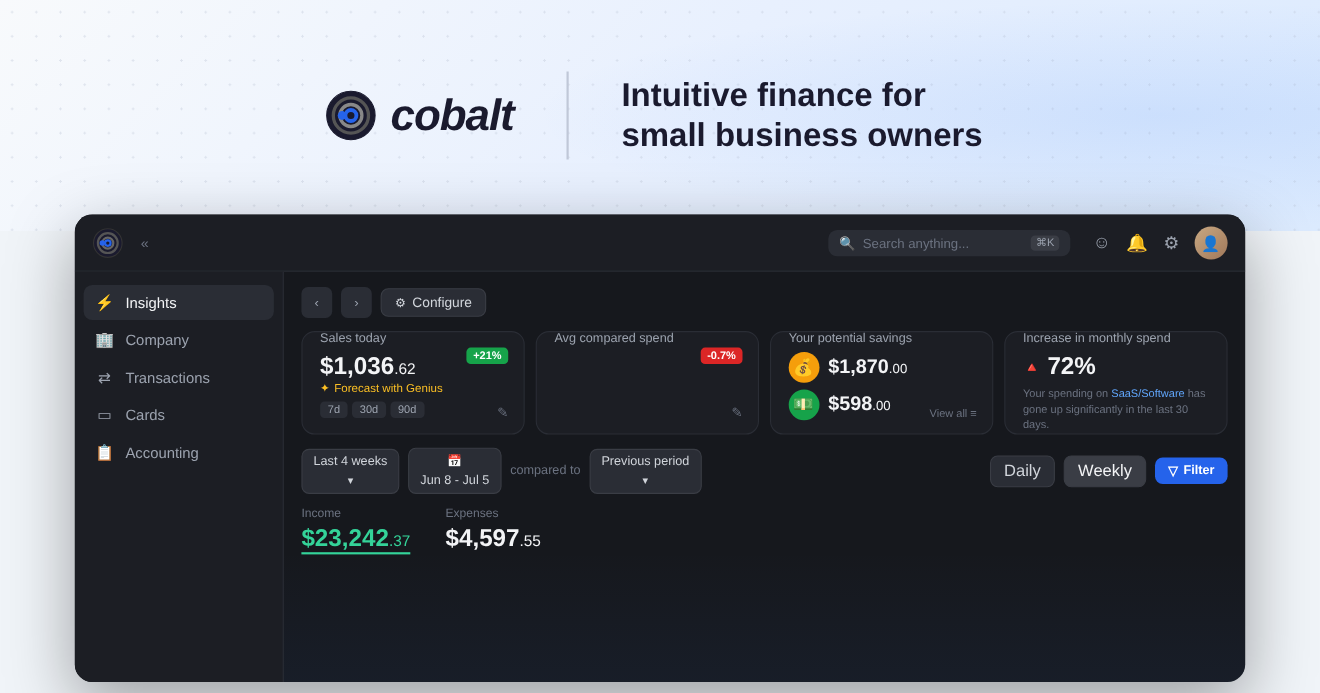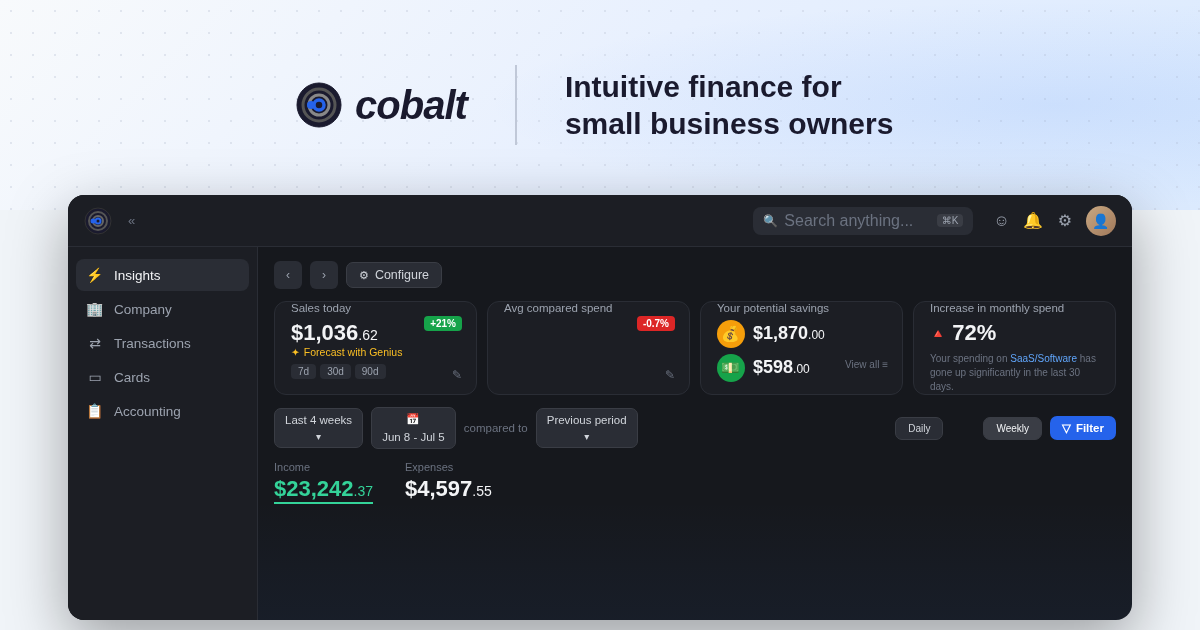--- a/index.html
+++ b/index.html
@@ -118,21 +118,21 @@
       align-items: center;
       background: #2a2d35;
       border-radius: 8px;
       padding: 5px 10px;
       gap: 6px;
       width: 220px;
     }
 
     .search-bar-text {
       color: #6b7280;
-      font-size: 16px;
+      font-size: 12px;
       flex: 1;
     }
 
     .search-kbd {
       background: #3a3d45;
       color: #9ca3af;
       font-size: 10px;
       padding: 1px 5px;
       border-radius: 4px;
     }
@@ -346,21 +346,21 @@
       align-items: center;
       justify-content: center;
       font-size: 15px;
     }
 
     .savings-icon-yellow { background: #f59e0b; }
     .savings-icon-green { background: #16a34a; }
 
     .card-view-all {
       position: absolute;
-      bottom: 24px;
+      bottom: 12px;
       right: 14px;
       font-size: 10px;
       color: #6b7280;
       cursor: pointer;
     }
 
     .increase-percent {
       display: flex;
       align-items: center;
       gap: 6px;
@@ -417,23 +417,22 @@
     }
 
     .filter-spacer { flex: 1; }
 
     .period-btn {
       background: #2a2d35;
       border: 1px solid #3a3d45;
       border-radius: 7px;
       padding: 5px 12px;
       color: #d1d5db;
-      font-size: 10px;
-      cursor: pointer;
-      margin-left: 32px;
+      font-size: 15px;
+      cursor: pointer;
     }
 
     .period-btn.active {
       background: #3a3d45;
       color: #f3f4f6;
     }
 
     .filter-btn {
       display: flex;
       align-items: center;

